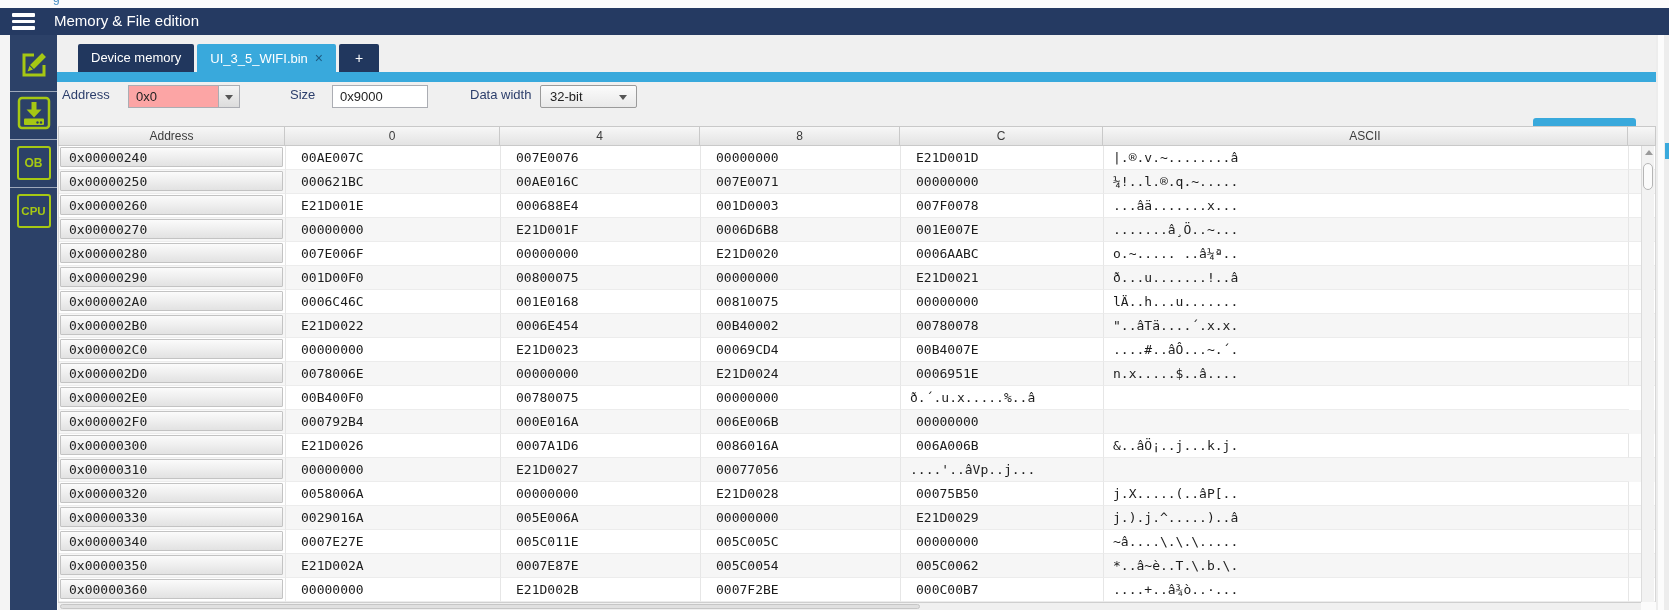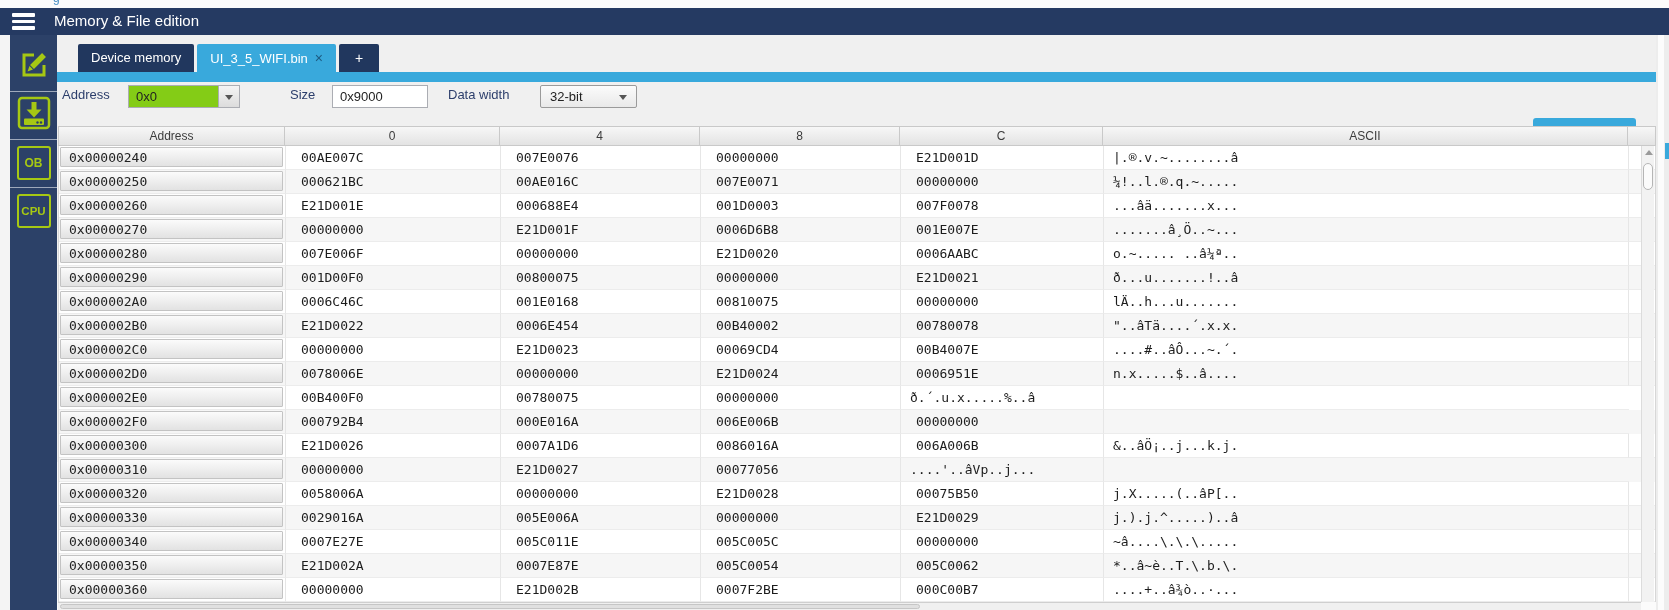--- a/index.html
+++ b/index.html
@@ -36,21 +36,21 @@
   .tabs { position:absolute; left:21px; top:9px; height:28px; display:flex; }
   .tab { height:28px; line-height:28px; padding:0 13px; margin-right:3px; background:#21375e;
          color:#fff; font-size:13px; border-radius:2px 2px 0 0; cursor:pointer; white-space:nowrap; }
   .tab.active { background:#39a9dc; }
   .tab .close { margin-left:7px; color:#1d5a80; font-size:14px; cursor:pointer; }
   .tab.plus { padding:0 16px; font-size:14px; }
   .accent-strip { position:absolute; left:0; top:37px; width:1599px; height:10px; background:#39a9dc; }
 
   
   .ctl-label { position:absolute; top:52px; font-size:13px; color:#2c3e6b; }
-  .combo { position:absolute; left:71px; top:50px; width:112px; height:23px; background:#84cc16;
+  .combo { position:absolute; left:71px; top:50px; width:112px; height:23px; background:#fca5a5;
            border:1px solid #abadb3; font-size:13px; color:#222; }
   .combo .val { position:absolute; left:7px; top:0; line-height:21px; }
   .combo .btn { position:absolute; right:0; top:0; width:21px; height:21px;
                 background:linear-gradient(#f4f4f4,#dcdcdc); border-left:1px solid #abadb3; cursor:pointer; }
   .tri { position:absolute; left:50%; top:50%; margin:-2px 0 0 -4px; width:0; height:0;
          border-left:4px solid transparent; border-right:4px solid transparent; border-top:5px solid #555; }
   .textinput { position:absolute; left:275px; top:50px; width:96px; height:23px; background:#fff;
                border:1px solid #abadb3; font-size:13px; color:#222; padding-left:7px;
                font-family:"Liberation Sans",sans-serif; }
   .select { position:absolute; left:483px; top:50px; width:97px; height:23px;
@@ -169,21 +169,21 @@
 
     <div class="ctl-label" style="left:5px;">Address</div>
     <div class="combo">
       <span class="val">0x0</span>
       <span class="btn">
           <span class="tri"></span>
         </span>
     </div>
     <div class="ctl-label" style="left:233px;">Size</div>
     <input class="textinput" value="0x9000" style="">
-    <div class="ctl-label" style="left:391px;">Data width</div>
+    <div class="ctl-label" style="left:413px;">Data width</div>
     <div class="select">
       <span class="val">32-bit</span>
       <span class="tri"></span>
     </div>
     <div class="download-btn">
       <span class="lbl">Download</span>
       <span class="tri"></span>
     </div>
 
     <div class="thead">

